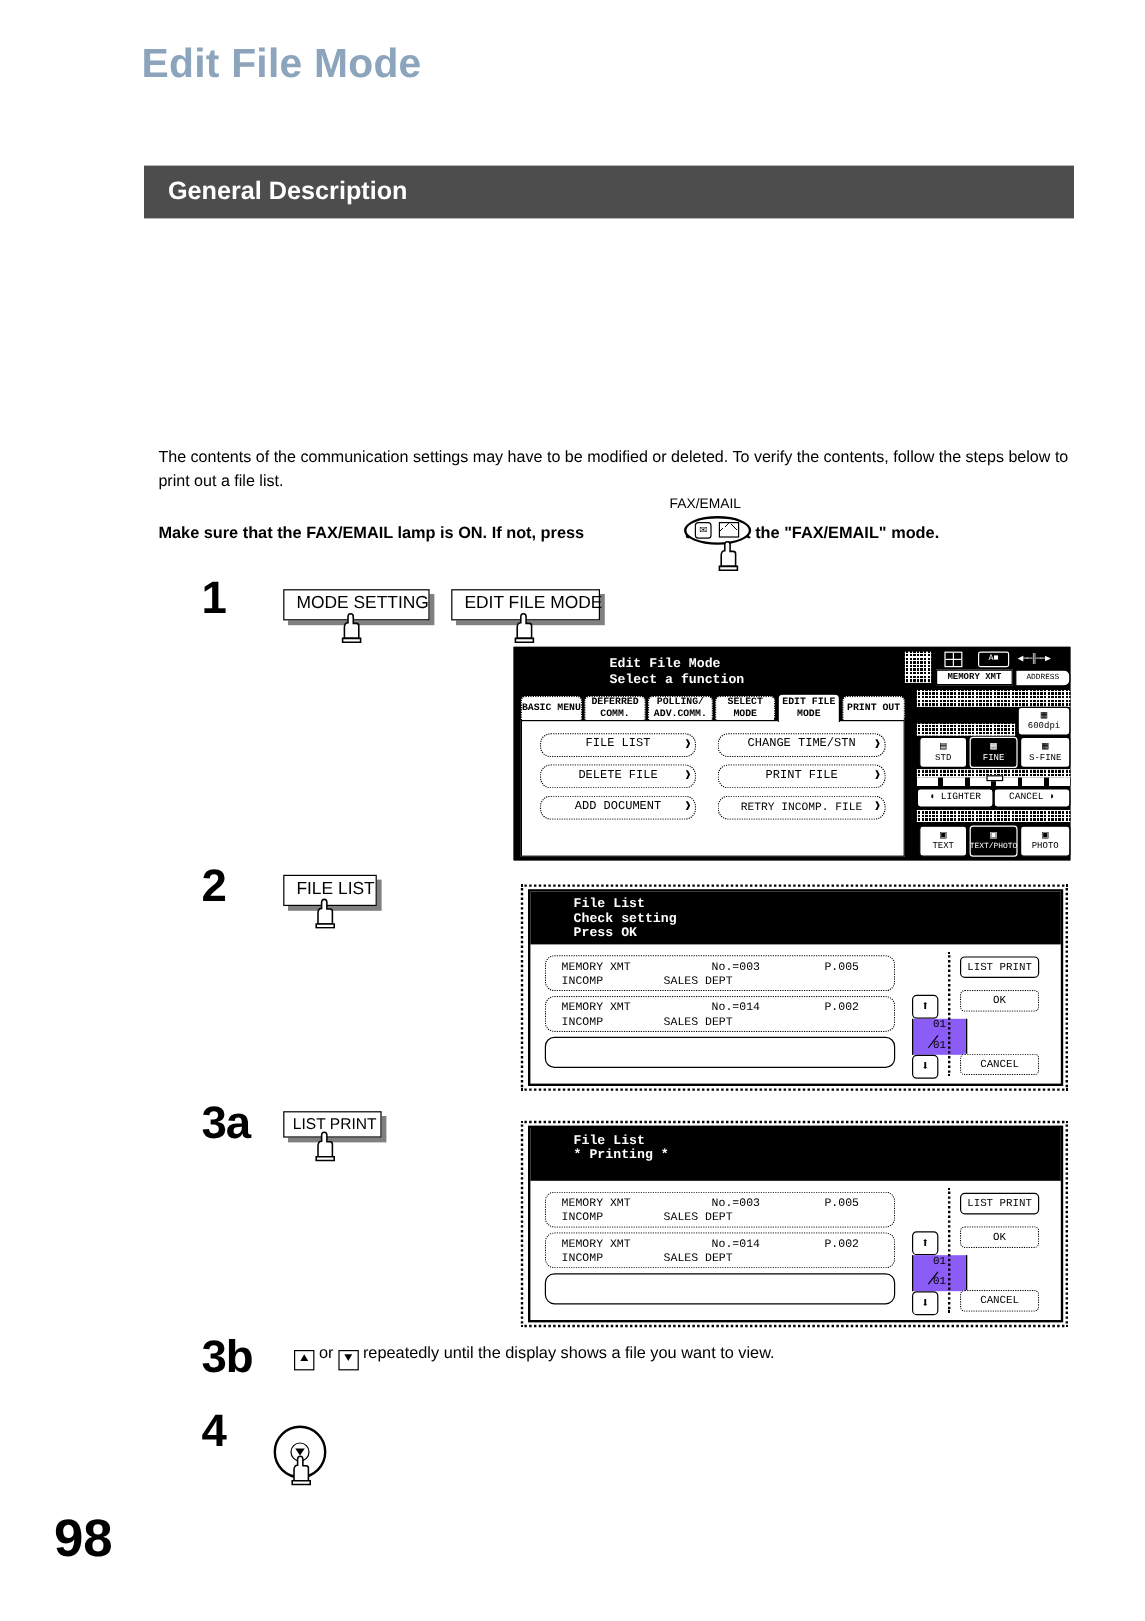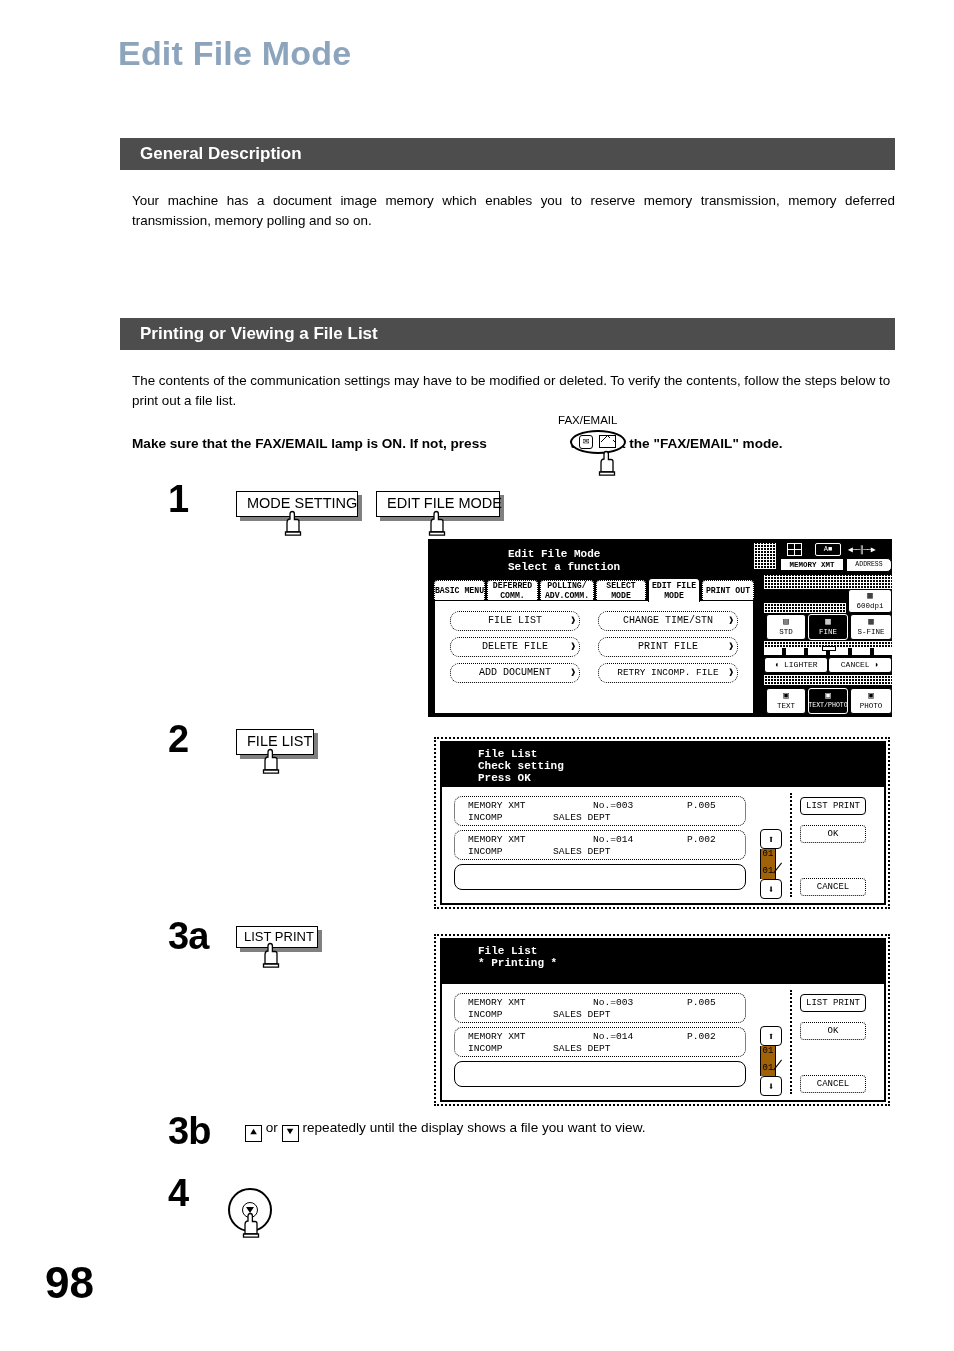--- a/index.html
+++ b/index.html
@@ -12,23 +12,23 @@
 
   
   .page-title{
     position:absolute;left:118px;top:34px;
     font-size:34px;font-weight:bold;color:#8da4bd;
     letter-spacing:.2px;
   }
 
   
   .band{
-    position:absolute;left:120px;width:775px;height:32px;
+    position:absolute;left:120px;width:775px;height:44px;
     background:#4d4d4d;color:#fff;
-    font-size:17px;font-weight:bold;
+    font-size:21px;font-weight:bold;
     display:flex;align-items:center;
     padding-left:20px;box-sizing:border-box;
   }
   #band-general{top:138px;}
   #band-printing{top:318px;}
 
   
   .para{
     position:absolute;left:132px;width:763px;
     font-size:13.4px;line-height:20px;color:#000;
@@ -165,21 +165,21 @@
     white-space:nowrap;
   }
 
   .scrollbox{position:absolute;}
   .scrollbtn{
     position:absolute;width:22px;height:20px;background:#fff;
     border:1.3px solid #000;border-radius:4px;box-sizing:border-box;
     display:flex;align-items:center;justify-content:center;font-size:11px;
   }
   .scrollnum{
-    position:absolute;width:16px;height:30px;background:#a16207;
+    position:absolute;width:46px;height:30px;background:#8b5cf6;
     border:1.3px solid #000;border-top:none;border-bottom:none;
     box-sizing:border-box;font-size:9px;line-height:11px;
     color:#000;text-align:center;
   }
   .scrollnum i{font-style:normal;display:block;}
   .scrollnum .sl{
     position:absolute;left:5px;top:8px;width:13px;height:13px;
     border-bottom:1.2px solid #000;transform:rotate(-52deg);
   }
 
@@ -227,23 +227,21 @@
 </style>
 </head>
 <body>
 
 <div class="page">
 
   <div class="page-title">Edit File Mode</div>
 
   <div class="band" id="band-general">General Description</div>
 
-  <div class="para" id="para-general-1">Your machine has a document image memory which enables you to reserve memory transmission, memory deferred transmission, memory polling and so on.</div>
-
-  <div class="band" id="band-printing">Printing or Viewing a File List</div>
+
 
   <div class="para nojust" id="para-printing-1">The contents of the communication settings may have to be modified or deleted.  To verify the contents, follow the steps below to print out a file list.</div>
 
   <div class="faxlabel">FAX/EMAIL</div>
 
   <div class="bold-line">
     <span>Make sure that the FAX/EMAIL lamp is ON.  If not, press</span>
     <span style="display:inline-block;width:76px;"></span>
     <span>to select the "FAX/EMAIL" mode.</span>
   </div>

